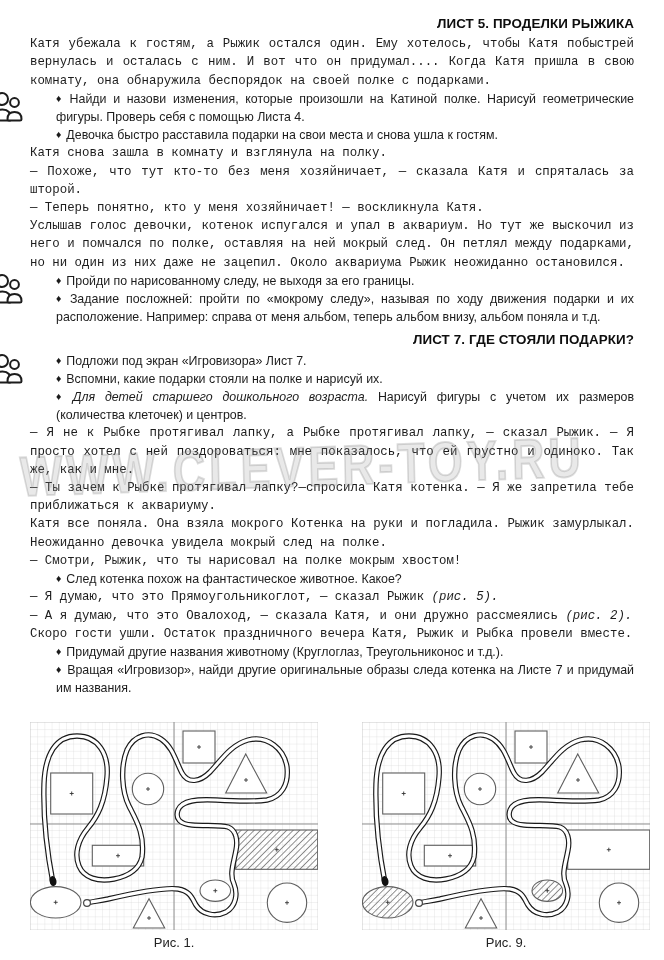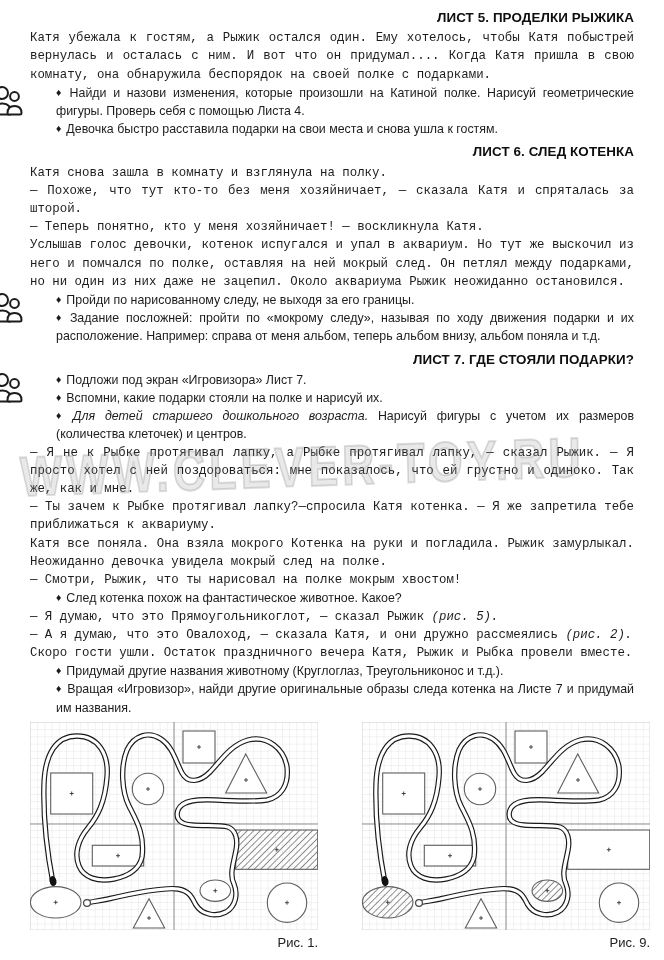--- a/index.html
+++ b/index.html
@@ -1,34 +1,34 @@
 <!DOCTYPE html>
 <html><head>
 <meta charset="utf-8">
 <style>
   html,body{margin:0;padding:0;background:#ffffff;}
   body{width:664px;height:960px;position:relative;overflow:hidden;
        font-family:"Liberation Sans",sans-serif;color:#1c1c1c;}
-  .text-col{position:absolute;top:4px;left:30px;width:604px;
+  .text-col{position:absolute;top:10px;left:30px;width:604px;
             font-size:12.4px;line-height:18.2px;z-index:1;}
   .sheet-head{font-size:13.4px;font-weight:700;text-align:right;
               margin:5px 0 2px 0;color:#0e0e0e;letter-spacing:0.1px;}
   .para{margin:0;text-align:justify;font-family:Liberation Mono, monospace;}
   .task{padding-left:26px;text-align:justify;position:relative;margin:0;}
   .bullet{margin-right:5px;font-size:10.5px;position:relative;top:-1px;}
   .group-icon{position:absolute;left:-39px;top:1px;width:33px;height:31px;}
   .ital{font-style:italic;margin-top:16px;}
   .wm{position:absolute;top:444px;left:20px;z-index:2;white-space:nowrap;
       font-weight:800;font-size:56px;letter-spacing:5px;
       color:rgba(145,145,145,0.20);-webkit-text-stroke:2px rgba(125,125,125,0.26);
       transform:scaleX(0.80) rotate(-1.6deg);transform-origin:left center;
       pointer-events:none;}
   .figures{position:absolute;top:722px;left:30px;display:flex;gap:44px;z-index:3;}
   .figure{width:288px;}
-  .figcap{text-align:right;font-size:13px;margin-top:5px;color:#222;}
+  .figcap{text-align:center;font-size:13px;margin-top:5px;color:#222;}
   svg{display:block;}
 </style>
 </head>
 <body>
 
 <svg width="0" height="0" style="position:absolute" aria-hidden="true">
   <defs>
     <pattern id="gridP" width="7.2" height="7.2" patternUnits="userSpaceOnUse">
       <path d="M7.2 0H0V7.2" fill="none" stroke="#d6d6d6" stroke-width="0.6"></path>
     </pattern>
@@ -53,21 +53,20 @@
           <path d="M16.5 28.2 Q16.5 21 23.5 21 Q30.5 21 30.5 28.2 Q30.5 29.6 29 29.6 L18 29.6 Q16.5 29.6 16.5 28.2 Z"></path>
         </g>
       </svg>
     </span>
     <span class="bullet">♦</span><span>Найди и назови изменения, которые произошли на Катиной полке. Нарисуй геометрические фигуры. Проверь себя с помощью Листа 4.</span>
   </div>
   <div class="task">
     <span class="bullet">♦</span><span>Девочка быстро расставила подарки на свои места и снова ушла к гостям.</span>
   </div>
 
-  <h2 class="sheet-head">ЛИСТ 6. СЛЕД КОТЕНКА</h2>
   <p class="para">Катя снова зашла в комнату и взглянула на полку.</p>
   <p class="para">— Похоже, что тут кто-то без меня хозяйничает, — сказала Катя и спряталась за шторой.</p>
   <p class="para">— Теперь понятно, кто у меня хозяйничает! — воскликнула Катя.</p>
   <p class="para">Услышав голос девочки, котенок испугался и упал в аквариум. Но тут же выскочил из него и помчался по полке, оставляя на ней мокрый след. Он петлял между подарками, но ни один из них даже не зацепил. Около аквариума Рыжик неожиданно остановился.</p>
 
   <div class="task">
     <span class="group-icon">
       <svg viewBox="0 0 33 31" width="33" height="31">
         <g fill="#fff" stroke="#1c1c1c" stroke-width="2" stroke-linejoin="round">
           <circle cx="11" cy="8" r="6"></circle>

